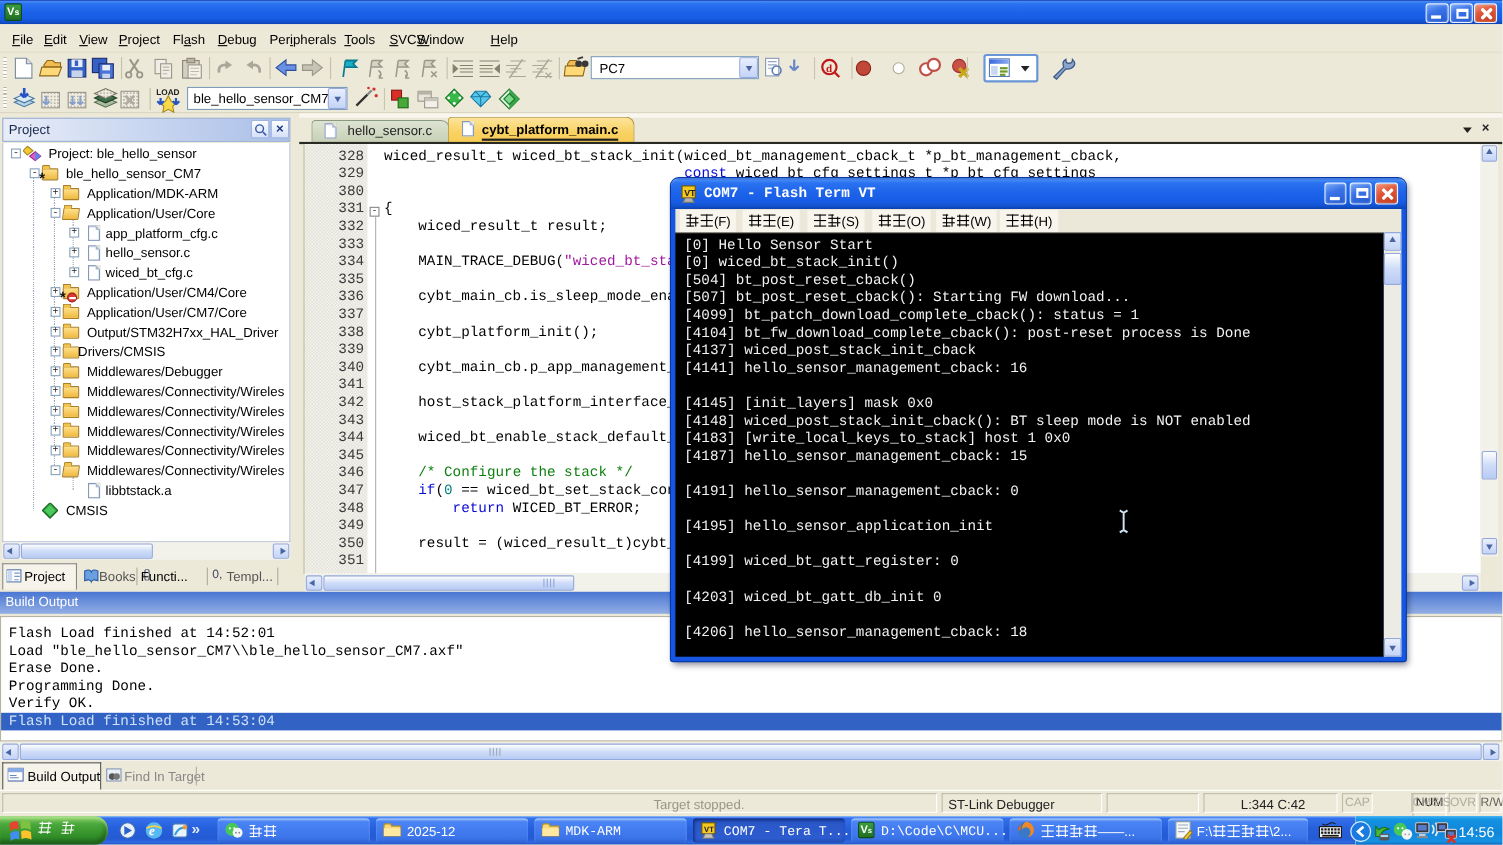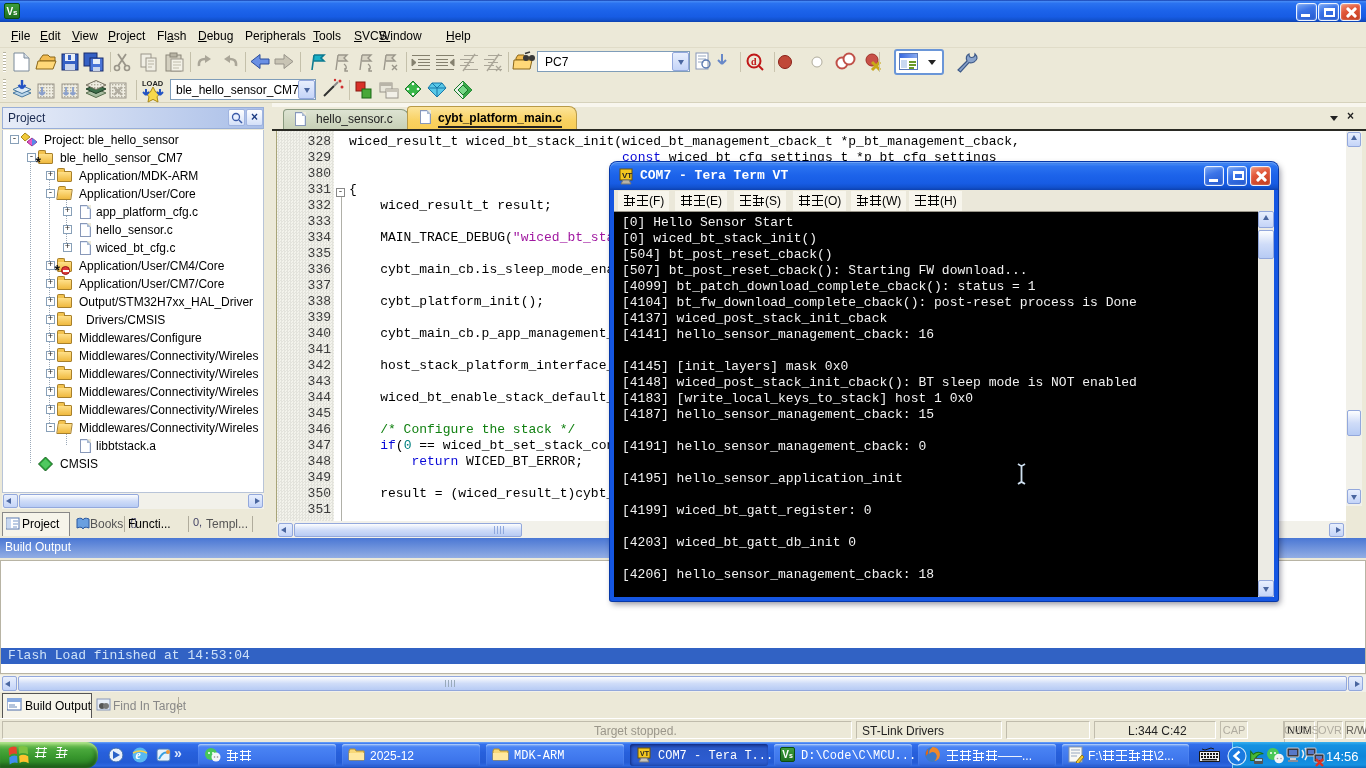--- a/index.html
+++ b/index.html
@@ -365,24 +365,24 @@
     <div class="abs" style="left:62.5px;top:269.5px;width:6px;height:2px;background:#fff"></div>
 <div class="trow" style="left:79px;top:257px;line-height:18px">Application/User/CM4/Core</div>
 <div class="exp" style="left:46px;top:279px">+</div>
 <div class="fold" style="left:57px;top:279px"></div>
 <div class="trow" style="left:79px;top:275px;line-height:18px">Application/User/CM7/Core</div>
 <div class="exp" style="left:46px;top:297px">+</div>
 <div class="fold" style="left:57px;top:297px"></div>
 <div class="trow" style="left:79px;top:293px;line-height:18px">Output/STM32H7xx_HAL_Driver</div>
 <div class="exp" style="left:46px;top:315px">+</div>
 <div class="fold" style="left:57px;top:315px"></div>
-<div class="trow" style="left:86px;top:311px;line-height:18px">Drivers/CMSIS</div>
+<div class="trow" style="left:71px;top:311px;line-height:18px">Drivers/CMSIS</div>
 <div class="exp" style="left:46px;top:333px">+</div>
 <div class="fold" style="left:57px;top:333px"></div>
-<div class="trow" style="left:79px;top:329px;line-height:18px">Middlewares/Configure</div>
+<div class="trow" style="left:79px;top:329px;line-height:18px">Middlewares/Debugger</div>
 <div class="exp" style="left:46px;top:351px">+</div>
 <div class="fold" style="left:57px;top:351px"></div>
 <div class="trow" style="left:79px;top:347px;line-height:18px">Middlewares/Connectivity/Wireles</div>
 <div class="exp" style="left:46px;top:369px">+</div>
 <div class="fold" style="left:57px;top:369px"></div>
 <div class="trow" style="left:79px;top:365px;line-height:18px">Middlewares/Connectivity/Wireles</div>
 <div class="exp" style="left:46px;top:387px">+</div>
 <div class="fold" style="left:57px;top:387px"></div>
 <div class="trow" style="left:79px;top:383px;line-height:18px">Middlewares/Connectivity/Wireles</div>
 <div class="exp" style="left:46px;top:405px">+</div>
@@ -483,20 +483,25 @@
     <span style="color:#108010">/* Configure the stack */</span>
     <span style="color:#0808d8">if</span>(<span style="color:#008080">0</span> == wiced_bt_set_stack_config(p_bt_cfg_settings))
         <span style="color:#0808d8">return</span> WICED_BT_ERROR;
 
     result = (wiced_result_t)cybt_core_stack_init();
 </div>
 
 <div class="abs" style="left:0;top:538px;width:1366px;height:180px;background:#ece9d8"></div>
 <div class="abs" style="left:0;top:538px;width:1366px;height:20px;background:linear-gradient(180deg,#4a77d4,#93aee4);color:#fff;font-size:12px;line-height:19px;padding-left:5px">Build Output</div>
 <div class="abs" style="left:0;top:560px;width:1366px;height:114px;background:#fff;border:1px solid #b8b4a4"></div>
+<div class="abs mono" style="left:8px;top:568px;font-size:13px;line-height:16px;white-space:pre;color:#000">Flash Load finished at 14:52:01
+Load "ble_hello_sensor_CM7\\ble_hello_sensor_CM7.axf"
+Erase Done.
+Programming Done.
+Verify OK.</div>
 <div class="abs" style="left:1px;top:648px;width:1364px;height:16px;background:#3162c4"></div>
 <div class="abs mono" style="left:8px;top:648px;font-size:13px;line-height:16px;color:#cfe2f8;white-space:pre">Flash Load finished at 14:53:04</div>
 
 <div class="sb" style="left:0;top:675px;width:1366px;height:17px"></div>
 <div class="sbb" style="left:2px;top:676px;width:15px;height:15px">
       <i class="tl"></i>
     </div>
 <div class="sbt" style="left:18px;top:676px;width:1329px;height:15px"></div>
 <div class="abs" style="left:445px;top:680px;width:1px;height:7px;background:#9ab"></div>
 <div class="abs" style="left:448px;top:680px;width:1px;height:7px;background:#9ab"></div>
@@ -518,38 +523,38 @@
       <circle cx="6" cy="8" r="3" fill="#555"></circle>
       <circle cx="10" cy="8" r="3" fill="#777"></circle>
     </svg>
 <div class="abs" style="left:113px;top:699px;font-size:12px;color:#888">Find In Target</div>
 <div class="abs" style="left:178px;top:697px;width:1px;height:17px;background:#b0ac9c"></div>
 
 <div class="abs" style="left:0;top:718px;width:1366px;height:24px;background:#ece9d8;border-top:1px solid #fff"></div>
 <div class="abs" style="left:2px;top:721px;width:850px;height:18px;border:1px solid #c0bcac;border-bottom-color:#fff;border-right-color:#fff"></div>
 <div class="abs" style="left:594px;top:724px;font-size:12px;color:#9a968a">Target stopped.</div>
 <div class="abs" style="left:856px;top:721px;width:146px;height:18px;border:1px solid #c0bcac;border-bottom-color:#fff;border-right-color:#fff"></div>
-<div class="abs" style="left:862px;top:724px;font-size:12px;color:#222">ST-Link Drivers</div>
+<div class="abs" style="left:862px;top:724px;font-size:12px;color:#222">ST-Link Debugger</div>
 <div class="abs" style="left:1006px;top:721px;width:84px;height:18px;border:1px solid #c0bcac;border-bottom-color:#fff;border-right-color:#fff"></div>
 <div class="abs" style="left:1094px;top:721px;width:122px;height:18px;border:1px solid #c0bcac;border-bottom-color:#fff;border-right-color:#fff"></div>
 <div class="abs" style="left:1128px;top:724px;font-size:12px;color:#222">L:344 C:42</div>
 <div class="abs" style="left:1220px;top:721px;width:28px;height:18px;border:1px solid #c0bcac;border-bottom-color:#fff;border-right-color:#fff;font-size:11px;color:#b0aca0;text-align:center;line-height:17px">CAP</div>
 <div class="abs" style="left:1284px;top:721px;width:31px;height:28px;border:1px solid #c0bcac;border-bottom-color:#fff;border-right-color:#fff;font-size:11px;color:#111;text-align:center;line-height:17px">NUM</div>
 <div class="abs" style="left:1283px;top:721px;width:32px;height:18px;border:1px solid #c0bcac;border-bottom-color:#fff;border-right-color:#fff;font-size:11px;color:#b0aca0;text-align:center;line-height:17px">CMSIS</div>
 <div class="abs" style="left:1317px;top:721px;width:26px;height:18px;border:1px solid #c0bcac;border-bottom-color:#fff;border-right-color:#fff;font-size:11px;color:#b0aca0;text-align:center;line-height:17px">OVR</div>
 <div class="abs" style="left:1345px;top:721px;width:20px;height:18px;border:1px solid #c0bcac;border-bottom-color:#fff;border-right-color:#fff;font-size:11px;color:#66625a;text-align:center;line-height:17px">R/W</div>
 
 <div class="abs" style="left:610px;top:162px;width:668px;height:439px;border-radius:7px 7px 2px 2px;background:#1556e2;box-shadow:0 0 0 1px #0638a8, 2px 3px 6px rgba(0,0,30,.45)"></div>
 <div class="abs luna" style="left:610px;top:162px;width:668px;height:28px;border-radius:7px 7px 0 0;box-shadow:inset 0 1px 0 #6aa2f8"></div>
 <svg class="abs" style="left:618px;top:168px" width="17" height="17">
       <rect x="2" y="1" width="12" height="11" fill="#f4c820" stroke="#6a5208"></rect>
       <text x="4" y="10" font-size="8" font-weight="bold" fill="#222" font-family="Liberation Sans">VT</text>
       <path d="M5 12 h6 l2 4 h-10 z" fill="#b8b4a8" stroke="#777"></path>
     </svg>
-<div class="abs mono" style="left:640px;top:168px;color:#fff;font-size:13px;font-weight:bold">COM7 - Tera Term VT</div>
+<div class="abs mono" style="left:640px;top:168px;color:#fff;font-size:13px;font-weight:bold">COM7 - Flash Term VT</div>
 <div class="tbtn" style="left:1204px;top:166px;width:20px;height:20px">
       <i class="gmin"></i>
     </div>
 <div class="tbtn" style="left:1227px;top:166px;width:20px;height:20px">
       <i class="gmax"></i>
     </div>
 <div class="tbtn cl" style="left:1250px;top:166px;width:21px;height:20px">
       <i class="gx1" style="top:3px"></i>
       <i class="gx2" style="top:3px"></i>
     </div>

